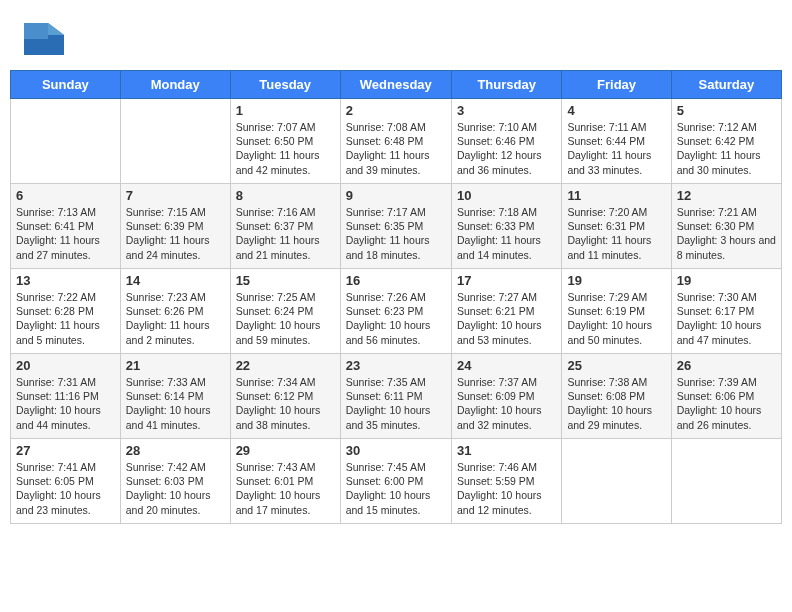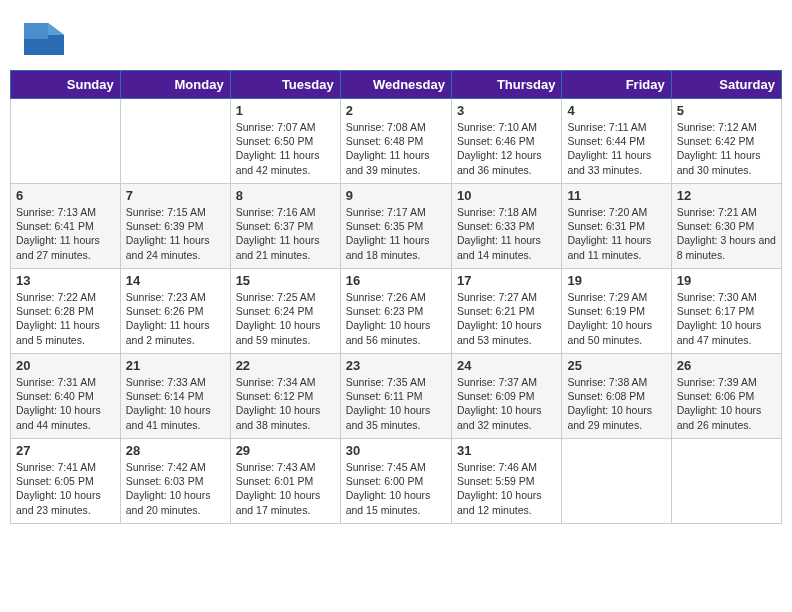--- a/index.html
+++ b/index.html
@@ -34,23 +34,23 @@
     .logo-text-blue { color: #2a6db5; font-size: 16px; }
     .title-block { text-align: right; }
     .month-title { font-size: 36px; color: #333; font-weight: normal; }
     .location-title { font-size: 18px; color: #555; font-weight: normal; }
 
     .calendar {
       width: 100%;
       border-collapse: collapse;
     }
     .calendar th {
-      background-color: #4c1d95;
+      background-color: #3b82f6;
       color: #fff;
-      text-align: right;
+      text-align: center;
       padding: 6px 6px;
       font-size: 13px;
       border: 1px solid #2a6db5;
     }
     .calendar td {
       border: 1px solid #ccc;
       vertical-align: top;
       padding: 4px 5px;
       font-size: 10.5px;
       color: #333;
@@ -235,21 +235,21 @@
           <span class="day-num">19</span>
           <span class="cell-line">Sunrise: 7:30 AM</span>
           <span class="cell-line">Sunset: 6:17 PM</span>
           <span class="cell-line">Daylight: 10 hours and 47 minutes.</span>
         </td>
       </tr>
       <tr class="row-shaded">
         <td>
           <span class="day-num">20</span>
           <span class="cell-line">Sunrise: 7:31 AM</span>
-          <span class="cell-line">Sunset: 6:40 PM</span>
+          <span class="cell-line">Sunset: 11:16 PM</span>
           <span class="cell-line">Daylight: 10 hours and 44 minutes.</span>
         </td>
         <td>
           <span class="day-num">21</span>
           <span class="cell-line">Sunrise: 7:33 AM</span>
           <span class="cell-line">Sunset: 6:14 PM</span>
           <span class="cell-line">Daylight: 10 hours and 41 minutes.</span>
         </td>
         <td>
           <span class="day-num">22</span>

